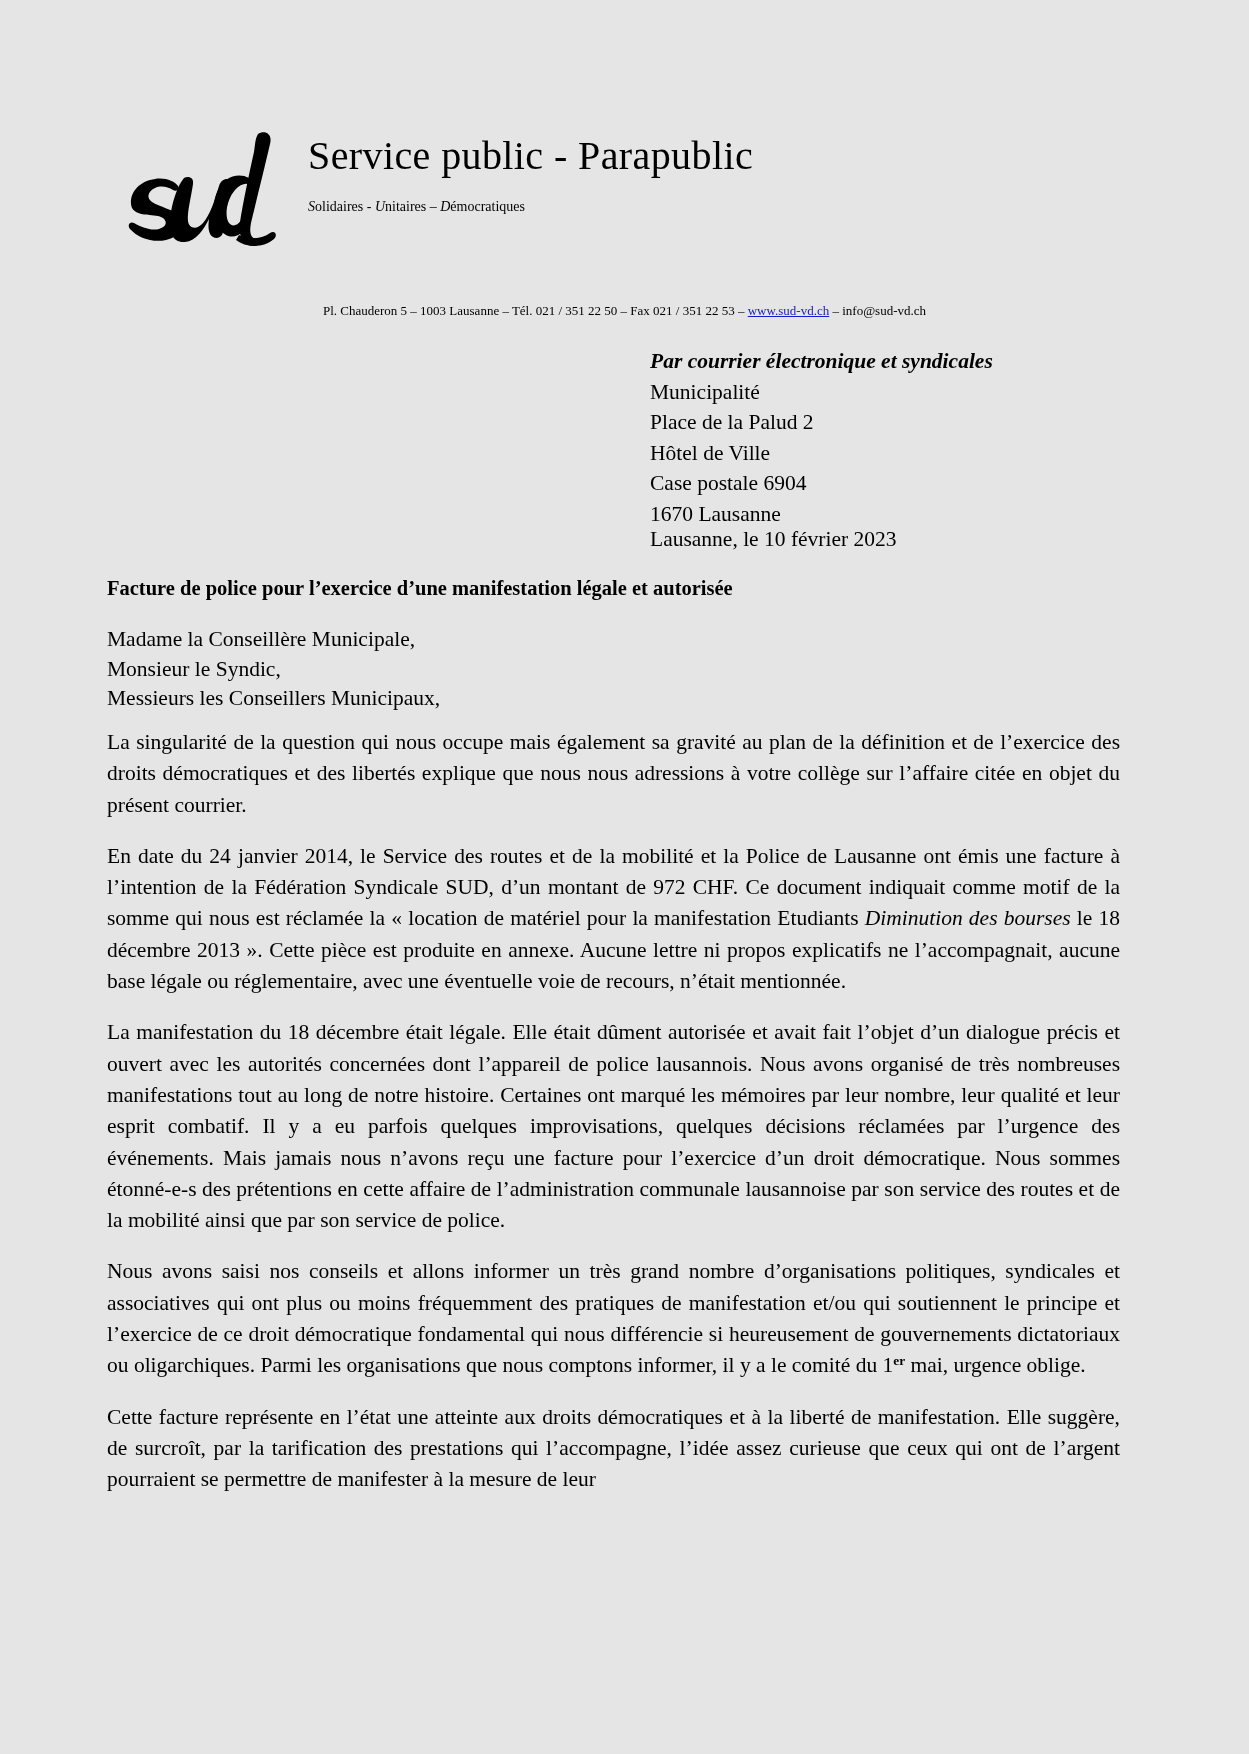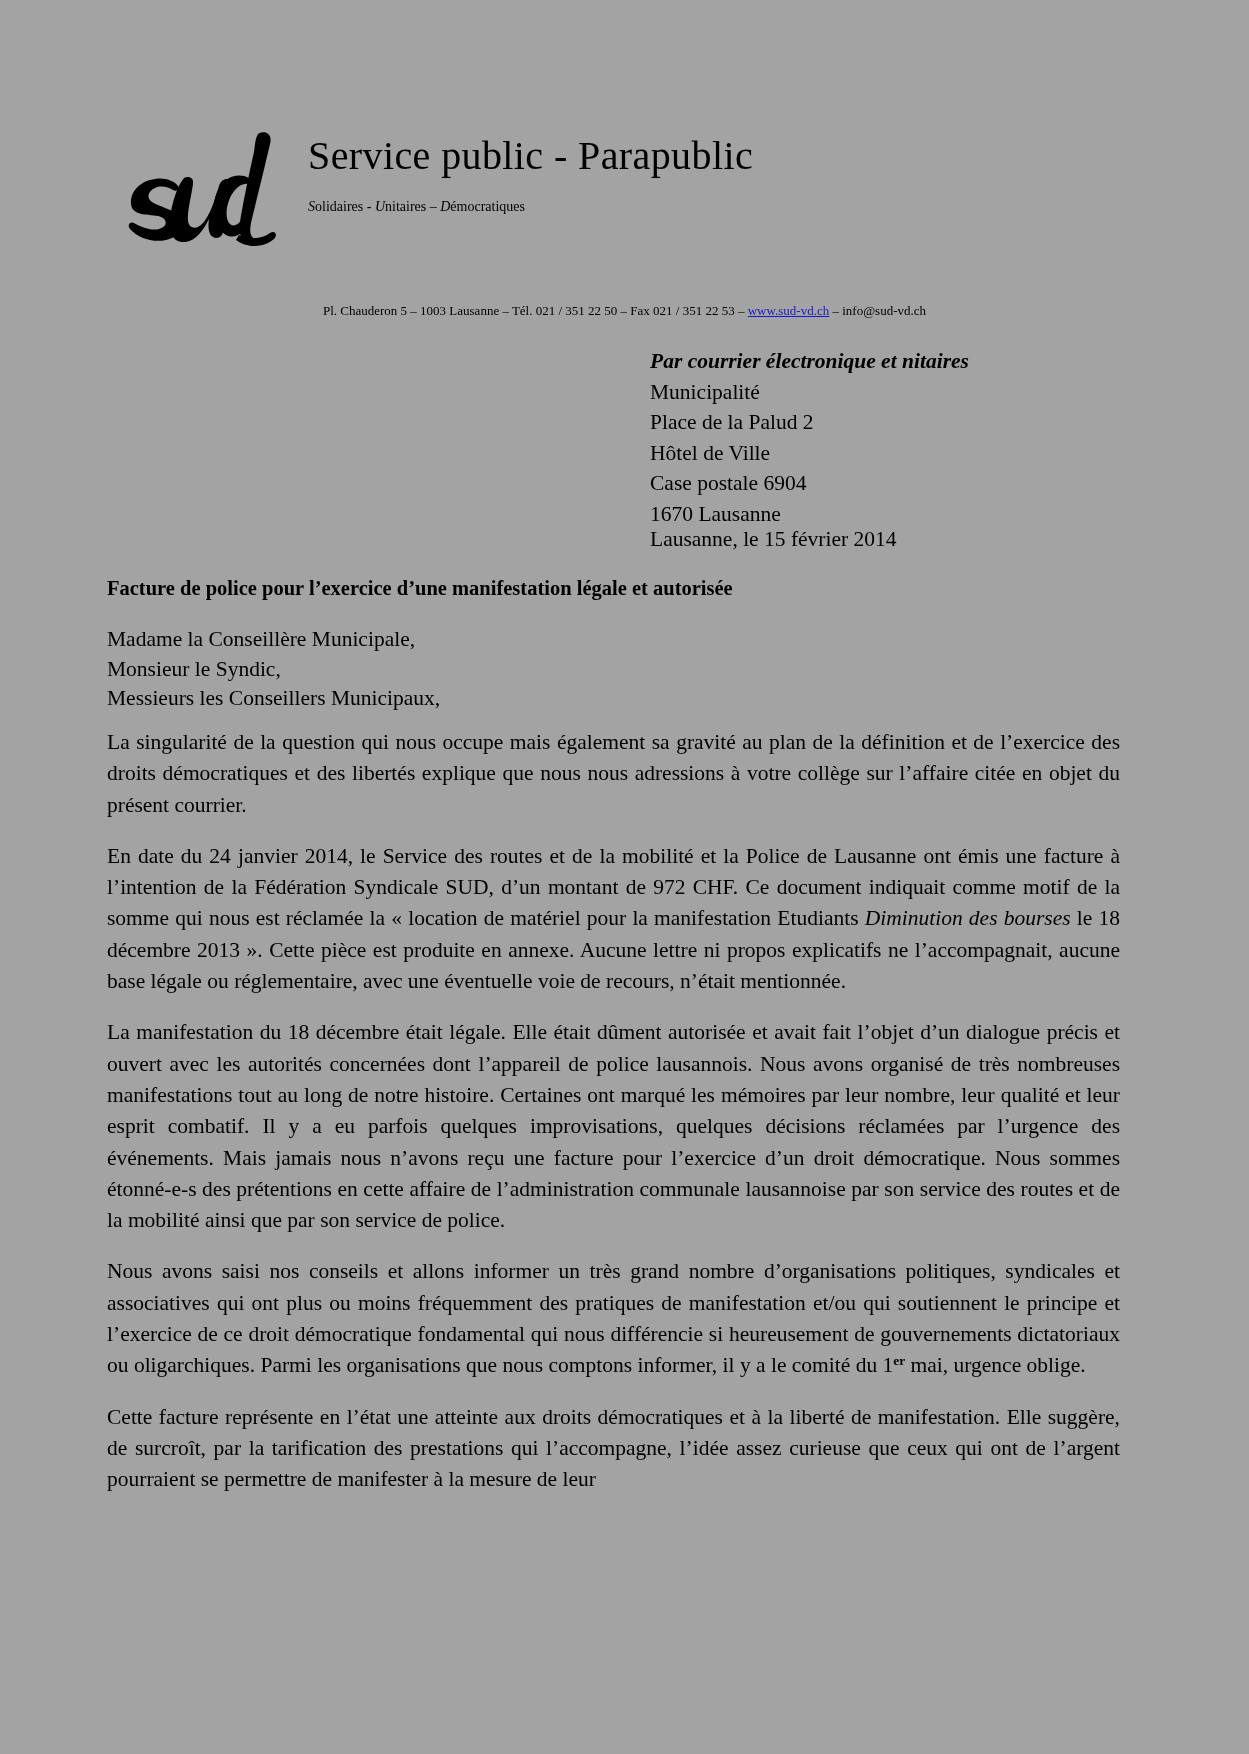--- a/index.html
+++ b/index.html
@@ -10,21 +10,21 @@
   }
   body {
     font-family: "Liberation Serif", "DejaVu Serif", serif;
     color: #000000;
   }
   .page {
     position: relative;
     width: 1249px;
     height: 1754px;
     margin: 0 auto;
-    background: #a3a3a3;
+    background: #e5e5e5;
     overflow: hidden;
     box-sizing: border-box;
   }
 
   
   .letterhead {
     position: absolute;
     left: 118px;
     top: 112px;
     width: 1010px;
@@ -192,29 +192,29 @@
 
     <div class="org-titles">
       <div class="org-title">Service public - Parapublic</div>
       <div class="org-subtitle"><span class="ini">S</span><span>olidaires - </span><span class="ini">U</span><span>nitaires – </span><span class="ini">D</span><span>émocratiques</span></div>
     </div>
   </div>
 
   <div class="contact-line"><span>Pl. Chauderon 5 – 1003 Lausanne – Tél. 021 / 351 22 50 – Fax 021 / 351 22 53 – </span><a class="weblink" href="#">www.sud-vd.ch</a><span> – info@sud-vd.ch</span></div>
 
   <div class="recipient">
-    <div class="delivery-mode">Par courrier électronique et nitaires</div>
+    <div class="delivery-mode">Par courrier électronique et syndicales</div>
     <div>Municipalité</div>
     <div>Place de la Palud 2</div>
     <div>Hôtel de Ville</div>
     <div>Case postale 6904</div>
     <div>1670 Lausanne</div>
   </div>
 
-  <div class="date-line">Lausanne, le 15 février 2014</div>
+  <div class="date-line">Lausanne, le 10 février 2023</div>
 
   <div class="subject">Facture de police pour l’exercice d’une manifestation légale et autorisée</div>
 
   <div class="salutation">
     <div>Madame la Conseillère Municipale,</div>
     <div>Monsieur le Syndic,</div>
     <div>Messieurs les Conseillers Municipaux,</div>
   </div>
 
   <div class="body-copy">

